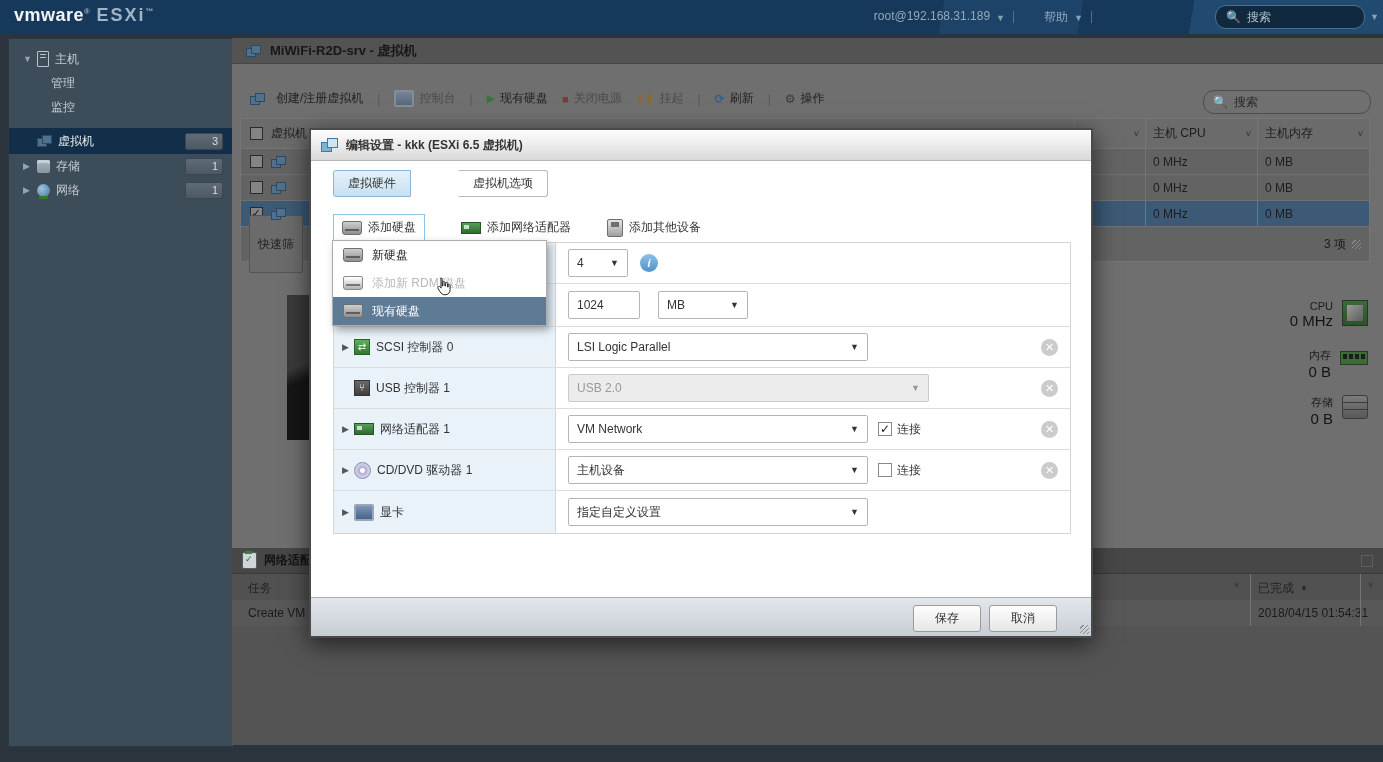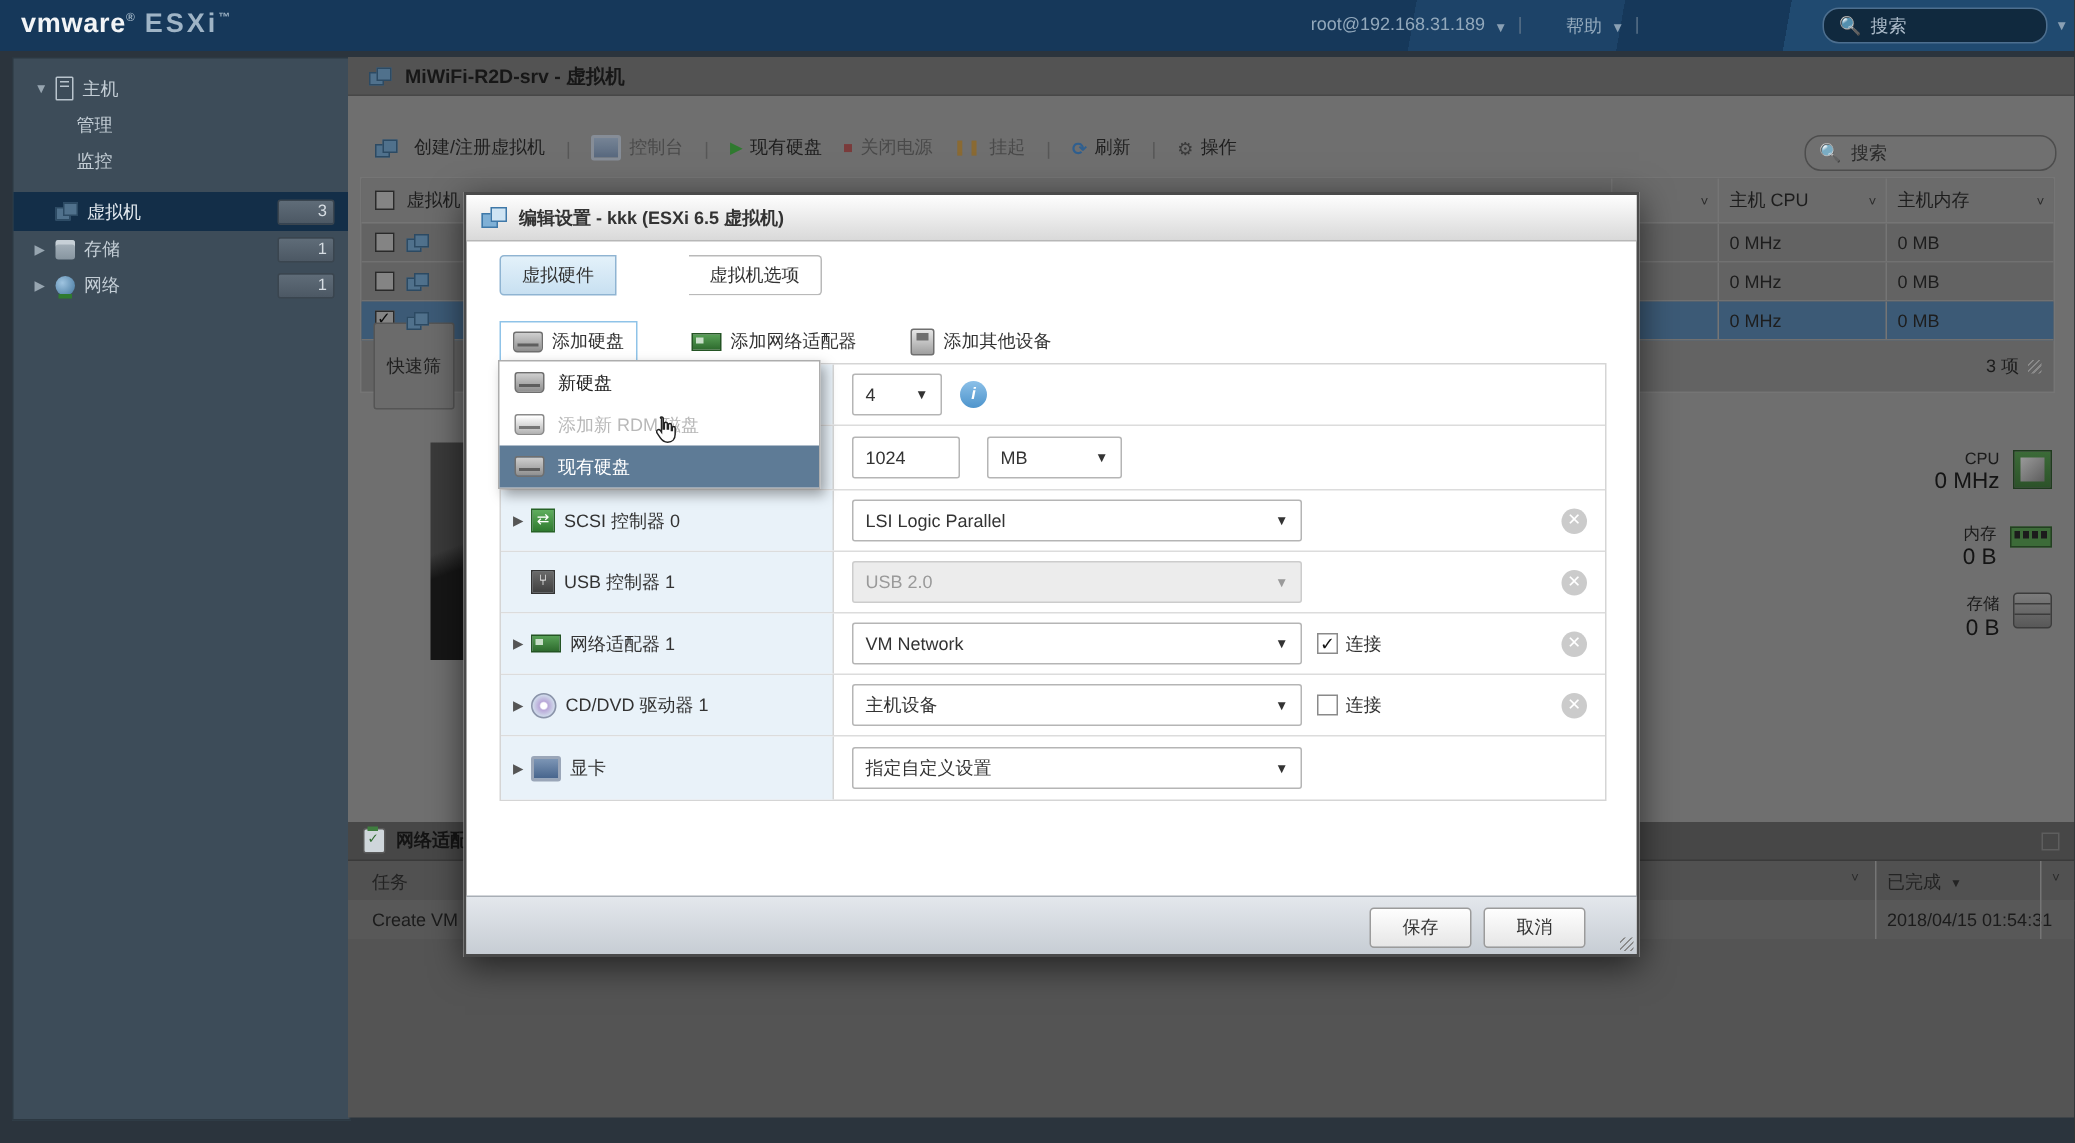--- a/index.html
+++ b/index.html
@@ -445,21 +445,21 @@
           </span>
           <span class="removeicon">✕</span>
         </div>
       </div>
       <div class="drow" style="height:40px;">
         <div class="dlabel" style="padding-left:20px;">
           <span class="usbicon" style="margin-right:6px;">⑂</span>
           <span>USB 控制器 1</span>
         </div>
         <div class="dbody">
-          <span class="fselect disabled" style="width:300px;gap:16px;">
+          <span class="fselect disabled" style="width:361px;gap:16px;">
             <span>USB 2.0</span>
             <span class="arr">▼</span>
           </span>
           <span class="removeicon">✕</span>
         </div>
       </div>
       <div class="drow" style="height:40px;">
         <div class="dlabel">
           <span class="tri">▶</span>
           <span class="nicicon" style="margin-right:6px;"></span>

